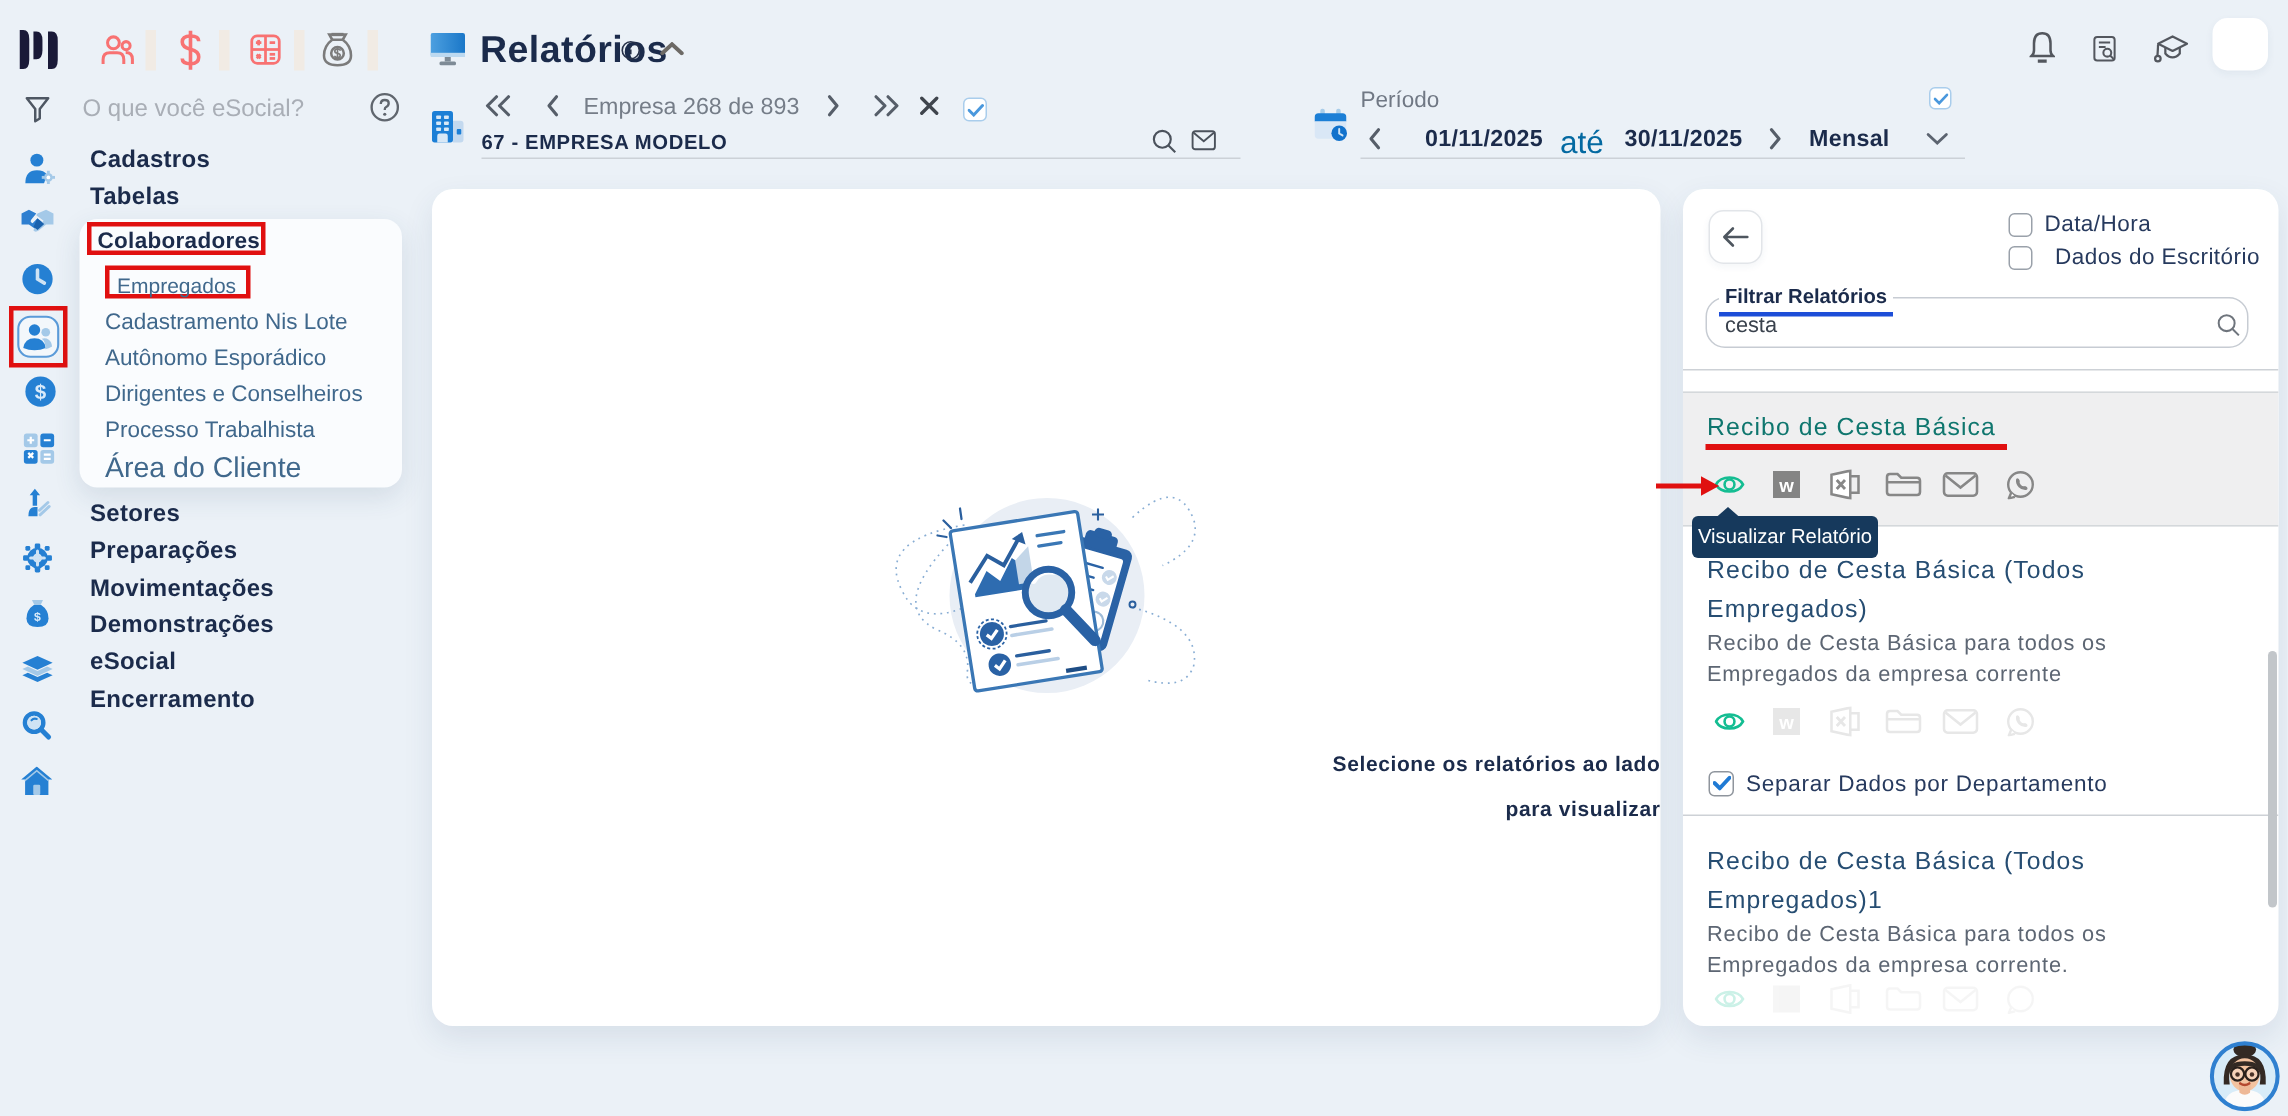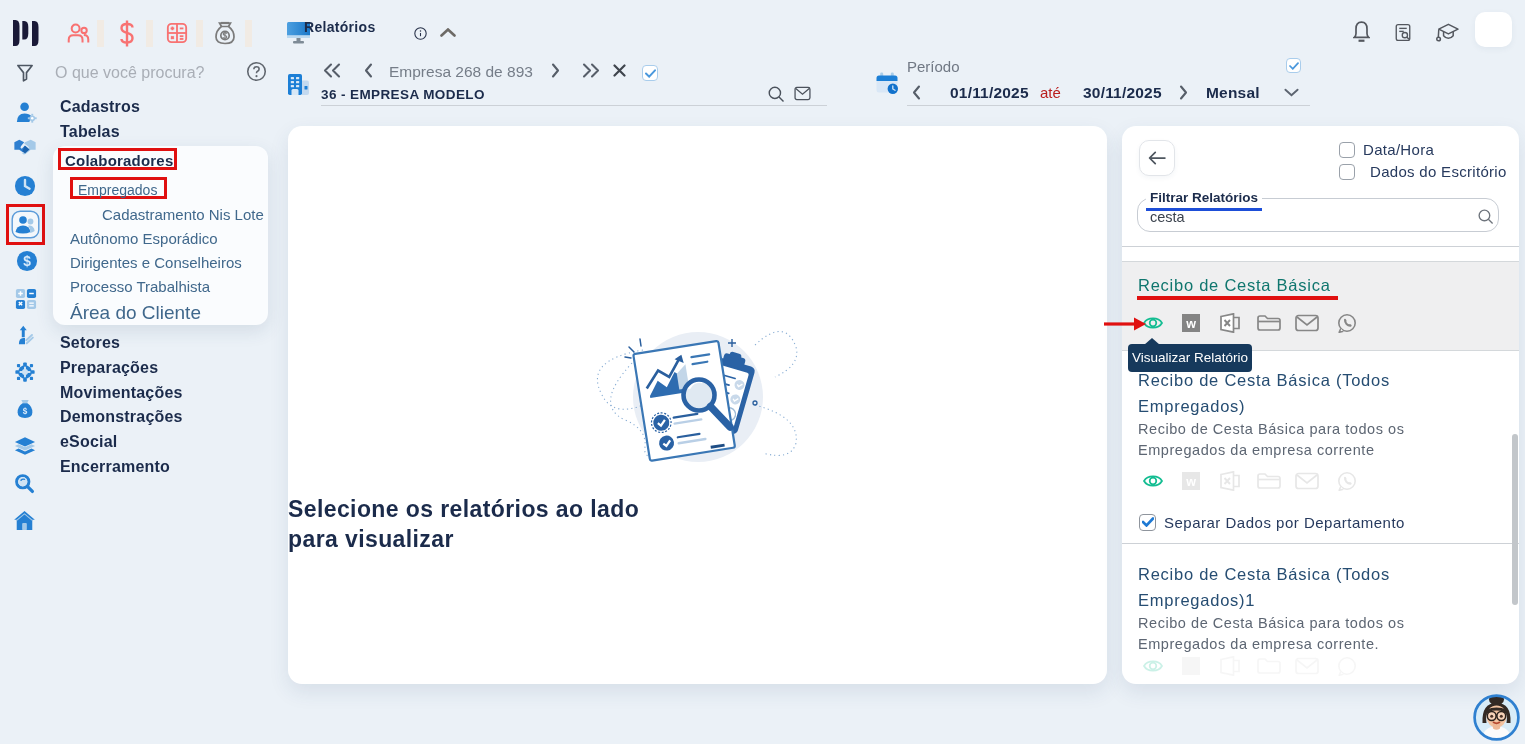--- a/index.html
+++ b/index.html
@@ -52,21 +52,21 @@
   <path d="M7 3 L15 3" stroke-width="2.2"></path>
   <path d="M7.5 6.5 L14.5 6.5 Q20 10.5 20 17 Q20 23.5 11 23.5 Q2 23.5 2 17 Q2 10.5 7.5 6.5 Z"></path>
   <circle cx="11" cy="15.5" r="4.2"></circle>
   <path d="M12.8 13.8 Q12.8 12.6 11 12.6 Q9.2 12.6 9.2 14.1 Q9.2 15.2 11 15.5 Q12.8 15.8 12.8 17 Q12.8 18.4 11 18.4 Q9.2 18.4 9.2 17.2 M11 11.6 L11 19.4" stroke-width="1.1"></path>
 </svg>
 <div class="abs" style="left:245px; top:20px; width:7px; height:27px; background:#f1ebe4;"></div>
 
 <svg class="abs" style="left:16px; top:63px;" width="18" height="20" viewBox="0 0 24 26" fill="none" stroke="#4e5763" stroke-width="2.2">
   <path d="M2.5 3 L21.5 3 L14 12.5 L14 21 L10 23.5 L10 12.5 Z" stroke-linejoin="round"></path>
 </svg>
-<div class="abs" style="left:55px; top:64px; font-size:16px; color:#a9aeb6;">O que você procura?</div>
+<div class="abs" style="left:55px; top:64px; font-size:16px; color:#a9aeb6;">O que você eSocial?</div>
 <svg class="abs" style="left:246px; top:61px;" width="21" height="21" viewBox="0 0 24 24" fill="none" stroke="#60666e" stroke-width="1.8">
   <circle cx="12" cy="12" r="10"></circle>
   <path d="M9 9.5 Q9 6.5 12 6.5 Q15 6.5 15 9 Q15 11 12.8 12 Q12 12.4 12 14"></path>
   <circle cx="12" cy="17.3" r="1.2" fill="#60666e" stroke="none"></circle>
 </svg>
 
 <svg class="abs" style="left:15px; top:101px;" width="23" height="23" viewBox="0 0 24 24">
   <circle cx="10" cy="6" r="4.5" fill="#2580d3"></circle>
   <path d="M2 22 Q2 13 10 13 Q15 13 17 16 L15 22 Z" fill="#2580d3"></path>
   <g fill="#a4c9e8">
@@ -163,21 +163,21 @@
 </svg>
 
 <div class="abs bold" style="left:60px; top:98px;  font-size:16px; letter-spacing:.2px;">Cadastros</div>
 <div class="abs bold" style="left:60px; top:123px; font-size:16px; letter-spacing:.2px;">Tabelas</div>
 
 <div class="abs" style="left:53px; top:146px; width:215px; height:179px; background:#fafcfe; border-radius:12px; box-shadow:0 6px 18px rgba(40,70,110,0.12);"></div>
 <div class="abs" style="left:58px; top:148px; width:119px; height:22px; border:3px solid #e01010;"></div>
 <div class="abs bold" style="left:65px; top:152px; font-size:15px; letter-spacing:.2px;">Colaboradores</div>
 <div class="abs" style="left:70px; top:177px; width:97px; height:22px; border:3px solid #e01010;"></div>
 <div class="abs" style="left:78px; top:182px; font-size:14px; color:#40688c;">Empregados</div>
-<div class="abs" style="left:70px; top:206px; font-size:15px; color:#40688c;margin-left:32px;">Cadastramento Nis Lote</div>
+<div class="abs" style="left:70px; top:206px; font-size:15px; color:#40688c;">Cadastramento Nis Lote</div>
 <div class="abs" style="left:70px; top:230px; font-size:15px; color:#40688c;">Autônomo Esporádico</div>
 <div class="abs" style="left:70px; top:254px; font-size:15px; color:#40688c;">Dirigentes e Conselheiros</div>
 <div class="abs" style="left:70px; top:278px; font-size:15px; color:#40688c;">Processo Trabalhista</div>
 <div class="abs" style="left:70px; top:302px; font-size:19px; color:#40688c;">Área do Cliente</div>
 
 <div class="abs bold" style="left:60px; top:334px; font-size:16px; letter-spacing:.2px;">Setores</div>
 <div class="abs bold" style="left:60px; top:359px; font-size:16px; letter-spacing:.2px;">Preparações</div>
 <div class="abs bold" style="left:60px; top:384px; font-size:16px; letter-spacing:.2px;">Movimentações</div>
 <div class="abs bold" style="left:60px; top:408px; font-size:16px; letter-spacing:.2px;text-align:right;">Demonstrações</div>
 <div class="abs bold" style="left:60px; top:433px; font-size:16px; letter-spacing:.2px;">eSocial</div>
@@ -188,21 +188,21 @@
       <linearGradient id="mon" x1="0" y1="0" x2="1" y2="0">
         <stop offset="0" stop-color="#4da0e0"></stop>
         <stop offset="1" stop-color="#1a77c8"></stop>
       </linearGradient>
     </defs>
   <rect x="0" y="0" width="23" height="16" rx="1.5" fill="url(#mon)"></rect>
   <rect x="0" y="13.2" width="23" height="2.8" fill="#bcd9f0"></rect>
   <rect x="9.5" y="16" width="4" height="3" fill="#7e8b96"></rect>
   <rect x="6" y="19" width="11" height="2.5" rx="1" fill="#7e8b96"></rect>
 </svg>
-<div class="abs bold" style="left:304px; top:19px; font-size:14px; letter-spacing:.3px;">Relatórios</div>
+<div class="abs bold" style="left:320px; top:19px; font-size:25px; letter-spacing:.3px;">Relatórios</div>
 <svg class="abs" style="left:414px; top:27px;" width="13" height="13" viewBox="0 0 24 24" fill="none" stroke="#273149" stroke-width="2">
   <circle cx="12" cy="12" r="10.5"></circle>
     <line x1="12" y1="11" x2="12" y2="17"></line>
     <circle cx="12" cy="7.5" r="1.4" fill="#273149" stroke="none"></circle>
 </svg>
 <svg class="abs" style="left:440px; top:28px;" width="16" height="9" viewBox="0 0 16 9" fill="none" stroke="#6d6a66" stroke-width="2.6" stroke-linecap="round">
   <path d="M1.5 7.5 L8 1.5 L14.5 7.5"></path>
 </svg>
 
 <svg class="abs" style="left:287px; top:73px;" width="23" height="23" viewBox="0 0 23 23">
@@ -234,21 +234,21 @@
     <path d="M2 1.5 L8 7.5 L2 13.5 M10 1.5 L16 7.5 L10 13.5"></path>
   </svg>
 <svg class="abs" style="left:613px; top:64px;" width="13" height="13" viewBox="0 0 13 13" stroke="#3f454d" stroke-width="2.2" stroke-linecap="round">
     <path d="M1.5 1.5 L11.5 11.5 M11.5 1.5 L1.5 11.5"></path>
   </svg>
 <div class="abs" style="left:642px; top:65px; width:16px; height:16px; border:1.5px solid #a9cdec; border-radius:4px; background:#fff;">
   <svg width="11" height="9" viewBox="0 0 12 10" style="margin:3px auto 0;">
       <path d="M1 5 L4.5 8.5 L11 1.5" stroke="#4a98dd" stroke-width="2.2" fill="none" stroke-linecap="round"></path>
     </svg>
 </div>
-<div class="abs bold" style="left:321px; top:86.5px; font-size:13.5px; letter-spacing:.4px;">36 - EMPRESA MODELO</div>
+<div class="abs bold" style="left:321px; top:86.5px; font-size:13.5px; letter-spacing:.4px;">67 - EMPRESA MODELO</div>
 <svg class="abs" style="left:767px; top:85px;" width="18" height="18" viewBox="0 0 24 24" fill="none" stroke="#4b525c" stroke-width="1.9">
   <circle cx="10.5" cy="10.5" r="7.5"></circle>
     <line x1="16" y1="16" x2="22" y2="22"></line>
 </svg>
 <svg class="abs" style="left:794px; top:86px;" width="17" height="15" viewBox="0 0 24 20" fill="none" stroke="#4b525c" stroke-width="1.8">
   <rect x="1.5" y="1.5" width="21" height="17" rx="2.5"></rect>
     <path d="M2.5 3 L12 11 L21.5 3"></path>
 </svg>
 <div class="abs" style="left:321px; top:105px; width:506px; height:1px; background:#ccd1d7;"></div>
 
@@ -258,21 +258,21 @@
   <path d="M0.5 6 Q0.5 3.5 3 3.5 L19 3.5 Q21.5 3.5 21.5 6 L21.5 9 L0.5 9 Z" fill="#1c7fd6"></path>
   <path d="M0.5 9 L21.5 9 L21.5 18 Q21.5 20.5 19 20.5 L3 20.5 Q0.5 20.5 0.5 18 Z" fill="#d9e7f6"></path>
   <circle cx="16.8" cy="16.8" r="5.2" fill="#1272cc"></circle>
   <path d="M16.8 14 L16.8 17 L19 18.3" stroke="#cfe4f6" stroke-width="1.3" fill="none" stroke-linecap="round"></path>
 </svg>
 <div class="abs" style="left:907px; top:58px; font-size:15px; color:#707884;">Período</div>
 <svg class="abs" style="left:912px; top:85px;" width="9" height="15" viewBox="0 0 9 15" fill="none" stroke="#565e69" stroke-width="2.1" stroke-linecap="round" stroke-linejoin="round">
     <path d="M7 1.5 L2 7.5 L7 13.5"></path>
   </svg>
 <div class="abs bold" style="left:950px; top:84px; font-size:15.5px; letter-spacing:.2px;">01/11/2025</div>
-<div class="abs" style="left:1040px; top:84px; font-size:15px; color:#b91c1c;">até</div>
+<div class="abs" style="left:1040px; top:84px; font-size:21px; color:#0369a1;">até</div>
 <div class="abs bold" style="left:1083px; top:84px; font-size:15.5px; letter-spacing:.2px;">30/11/2025</div>
 <svg class="abs" style="left:1179px; top:85px;" width="9" height="15" viewBox="0 0 9 15" fill="none" stroke="#565e69" stroke-width="2.1" stroke-linecap="round" stroke-linejoin="round">
     <path d="M2 1.5 L7 7.5 L2 13.5"></path>
   </svg>
 <div class="abs bold" style="left:1206px; top:84px; font-size:15.5px; letter-spacing:.2px;">Mensal</div>
 <svg class="abs" style="left:1284px; top:88px;" width="15" height="9" viewBox="0 0 16 9" fill="none" stroke="#5c6470" stroke-width="2" stroke-linecap="round">
   <path d="M1.5 1.5 L8 7.5 L14.5 1.5"></path>
 </svg>
 <div class="abs" style="left:1286px; top:58px; width:15px; height:15px; border:1.5px solid #a9cdec; border-radius:4px; background:#fff;">
   <svg width="10" height="8" viewBox="0 0 12 10" style="margin:2.5px auto 0;">
@@ -356,21 +356,21 @@
     <path d="M87 111 L109 111" stroke="#2a5f9e" stroke-width="2.2" stroke-linecap="round"></path>
     <path d="M87 117 L114 117" stroke="#b9cfe6" stroke-width="2.4" stroke-linecap="round"></path>
     <path d="M118 126 L132 126" stroke="#1e4d85" stroke-width="2.8"></path>
   </g>
 
   <circle cx="114" cy="70" r="15.5" fill="#dde7f1" opacity="0.92"></circle>
   <path d="M104 62 Q108 54.5 117 56" stroke="#fff" stroke-width="4.5" fill="none" stroke-linecap="round" opacity="0.95"></path>
   <circle cx="114" cy="70" r="15.5" fill="none" stroke="#2a62a5" stroke-width="4.6"></circle>
   <path d="M125.5 81.5 L145 102" stroke="#2a62a5" stroke-width="7.5" stroke-linecap="round"></path>
 </svg>
-<div class="abs bold" style="left:288px; top:495px; width:819px; text-align:left; font-size:23px; letter-spacing:.4px; line-height:29.5px;">Selecione os relatórios ao lado<br>para visualizar</div>
+<div class="abs bold" style="left:288px; top:495px; width:819px; text-align:right; font-size:14px; letter-spacing:.4px; line-height:29.5px;">Selecione os relatórios ao lado<br>para visualizar</div>
 
 <div class="abs card" style="left:1122px; top:126px; width:397px; height:558px; overflow:hidden;padding-left:43px;" id="rightpanel">
 
   <div class="abs" style="left:17px; top:14px; width:36px; height:36px; border:1px solid #e2e5e9; border-radius:10px; background:#fff; box-shadow:0 2px 5px rgba(40,70,110,0.05);">
     <svg width="18" height="14" viewBox="0 0 20 16" style="margin:10px 0 0 8px;" fill="none" stroke="#4e565f" stroke-width="2" stroke-linecap="round" stroke-linejoin="round">
         <path d="M8 1.5 L1.5 8 L8 14.5 M2 8 L19 8"></path>
       </svg>
   </div>
 
   <div class="abs" style="left:217px; top:16px; width:16px; height:16px; border:1.5px solid #9aa1aa; border-radius:4px; background:#fff;"></div>

